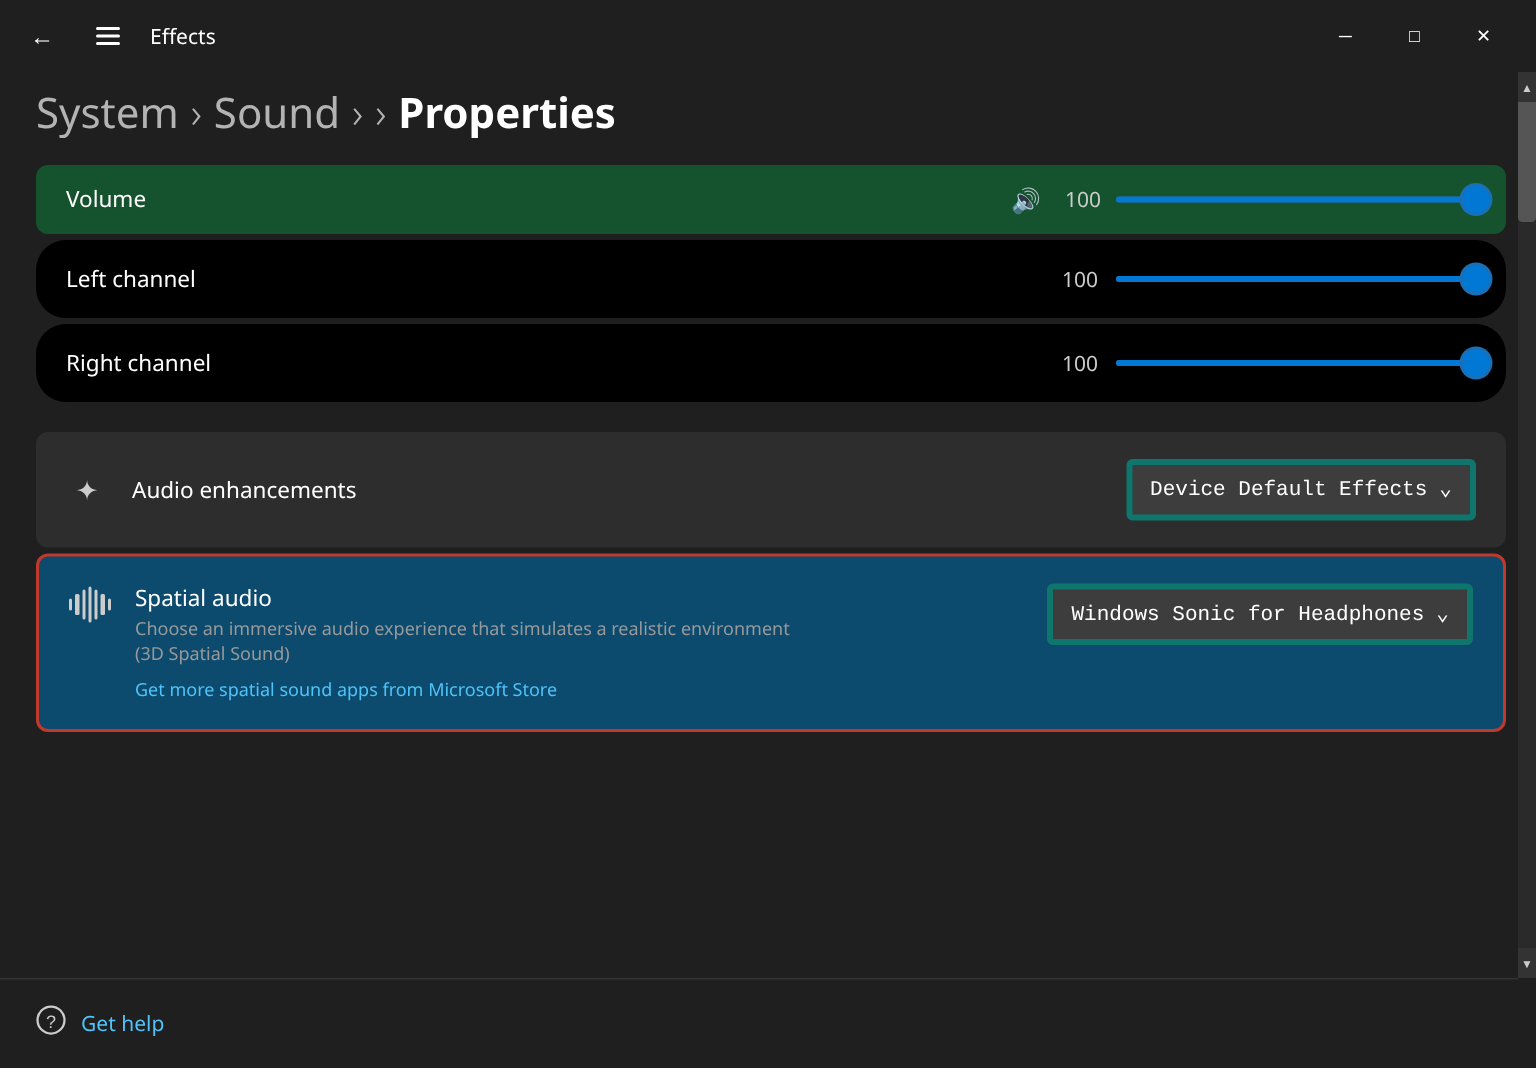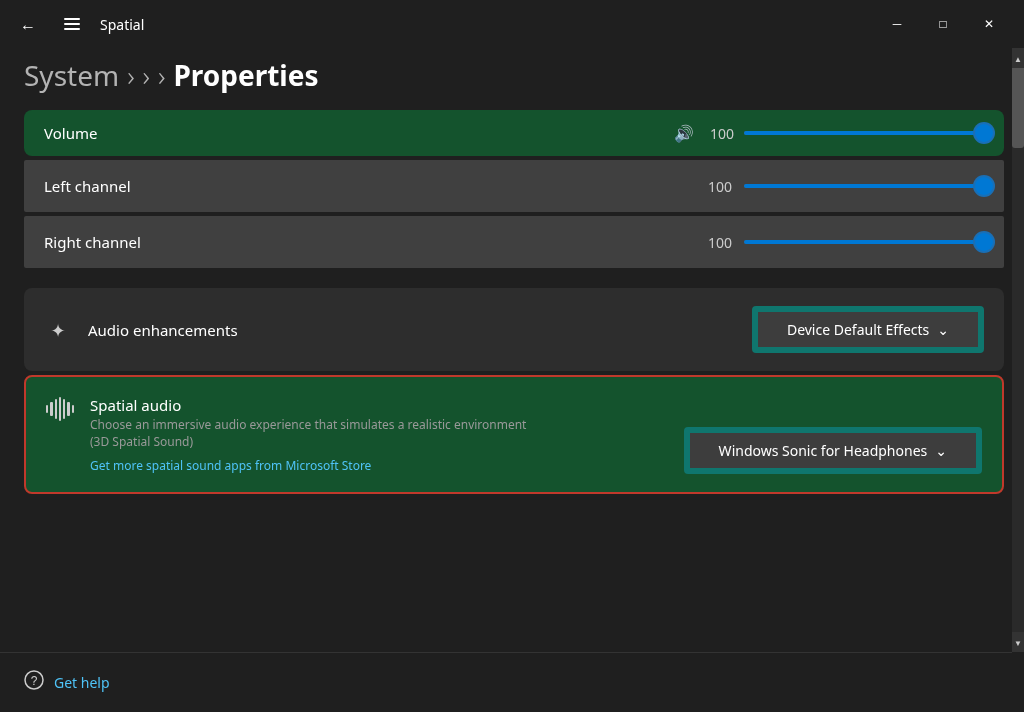--- a/index.html
+++ b/index.html
@@ -94,22 +94,22 @@
       padding: 0 24px;
       overflow-y: auto;
       height: calc(712px - 48px - 72px);
     }
     .main-content::-webkit-scrollbar { width: 12px; }
     .main-content::-webkit-scrollbar-track { background: #1f1f1f; }
     .main-content::-webkit-scrollbar-thumb { background: #555; border-radius: 6px; }
 
     
     .settings-card {
-      background: #404040;
-      border-radius: 2px;
+      background: #000000;
+      border-radius: 20px;
       margin-bottom: 4px;
       padding: 16px 20px;
       display: flex;
       align-items: center;
       justify-content: space-between;
     }
 
     
     .channel-label {
       font-size: 15px;
@@ -213,45 +213,46 @@
       color: #999;
       margin-top: 2px;
     }
 
     
     .dropdown {
       display: flex;
       align-items: center;
       gap: 8px;
       background: #3d3d3d;
-      border: 6px solid #0f766e;
+      border: 4px solid #0f766e;
       border-radius: 4px;
-      padding: 8px 29px;
+      padding: 8px 12px;
       cursor: pointer;
       min-width: 220px;
       justify-content: space-between;
+      font-family: Liberation Mono, monospace;
     }
     .dropdown span {
       font-size: 14px;
       color: #ffffff;
     }
     .dropdown-arrow {
       font-size: 10px;
       color: #cccccc;
     }
 
     
     .spatial-card {
-      background: #14532d;
+      background: #0c4a6e;
       border-radius: 8px;
       border: 2px solid #c0392b;
       margin-bottom: 4px;
       padding: 18px 20px;
       display: flex;
-      align-items: flex-end;
+      align-items: flex-start;
       justify-content: space-between;
       gap: 48px;
     }
     .spatial-left {
       display: flex;
       align-items: flex-start;
       gap: 16px;
       flex: 1;
     }
     .spatial-icon {
@@ -380,31 +381,32 @@
 
 <div class="titlebar">
   <div class="titlebar-back">←</div>
   <div class="titlebar-menu">
     <svg width="16" height="12" viewBox="0 0 16 12" fill="currentColor">
       <rect y="0" width="16" height="2" rx="1"></rect>
       <rect y="5" width="16" height="2" rx="1"></rect>
       <rect y="10" width="16" height="2" rx="1"></rect>
     </svg>
   </div>
-  <div class="titlebar-title">Spatial</div>
+  <div class="titlebar-title">Effects</div>
   <div class="titlebar-controls">
     <button class="titlebar-btn">─</button>
     <button class="titlebar-btn">□</button>
     <button class="titlebar-btn close">✕</button>
   </div>
 </div>
 
 <div class="breadcrumb">
   <span class="breadcrumb-item">System</span>
   <span class="breadcrumb-sep">›</span>
+  <span class="breadcrumb-item">Sound</span>
   <span class="breadcrumb-sep">›</span>
   <span class="breadcrumb-sep">›</span>
   <span class="breadcrumb-item active">Properties</span>
 </div>
 
 <div class="main-content" style="padding-right:20px;">
 
   <div class="volume-row">
     <span class="volume-label">Volume</span>
     <div class="volume-right">

